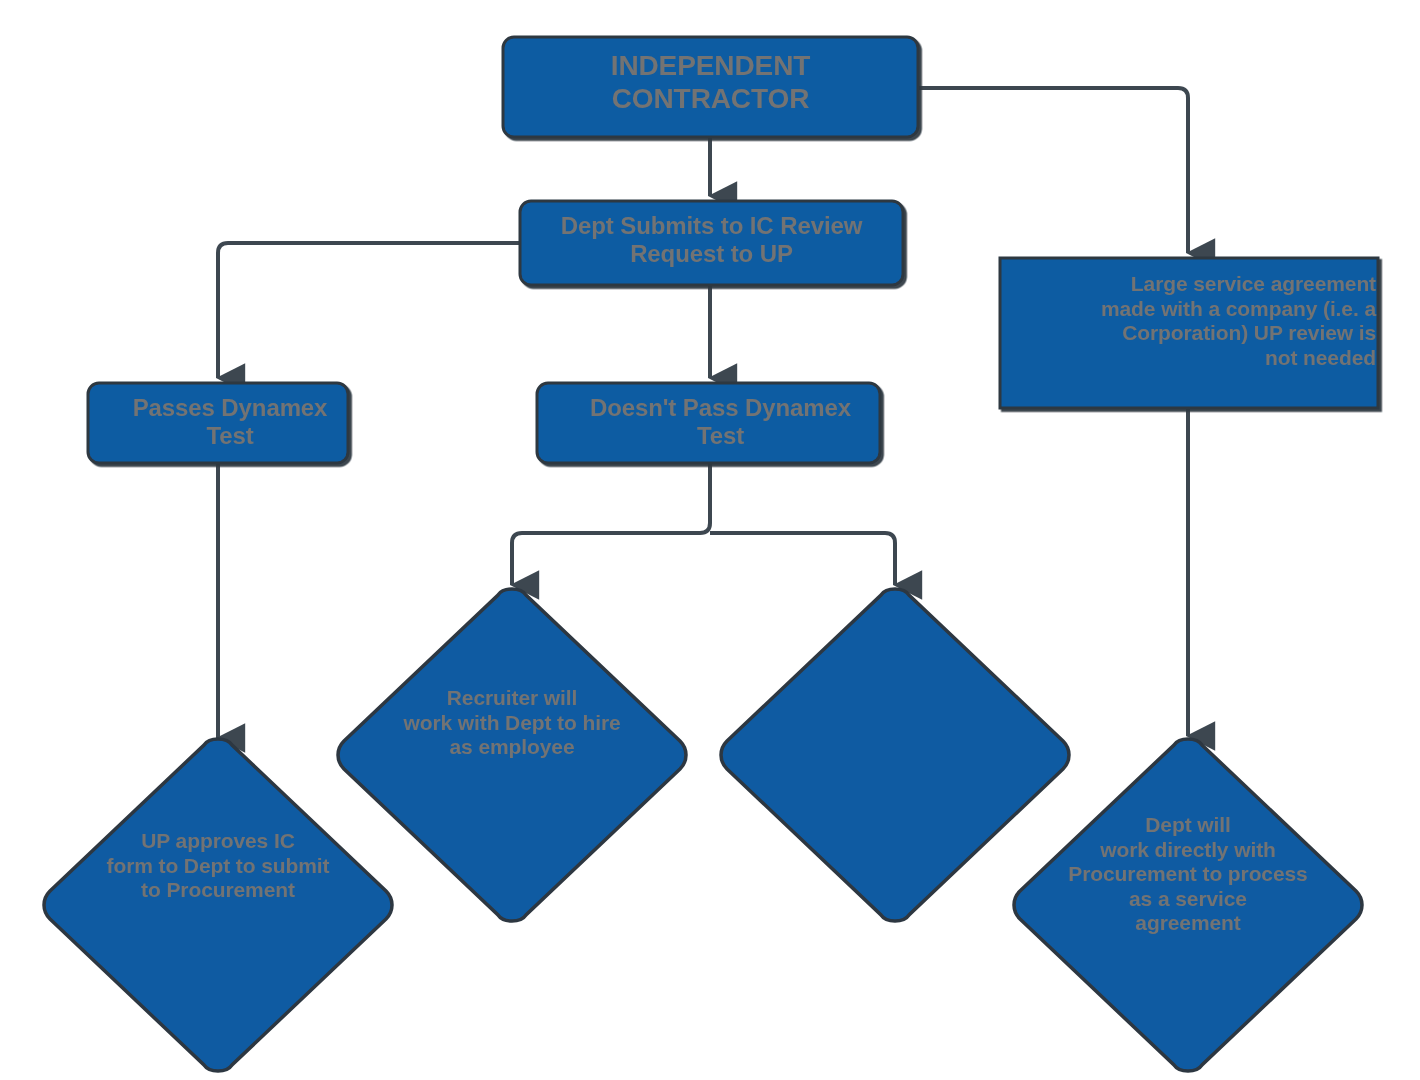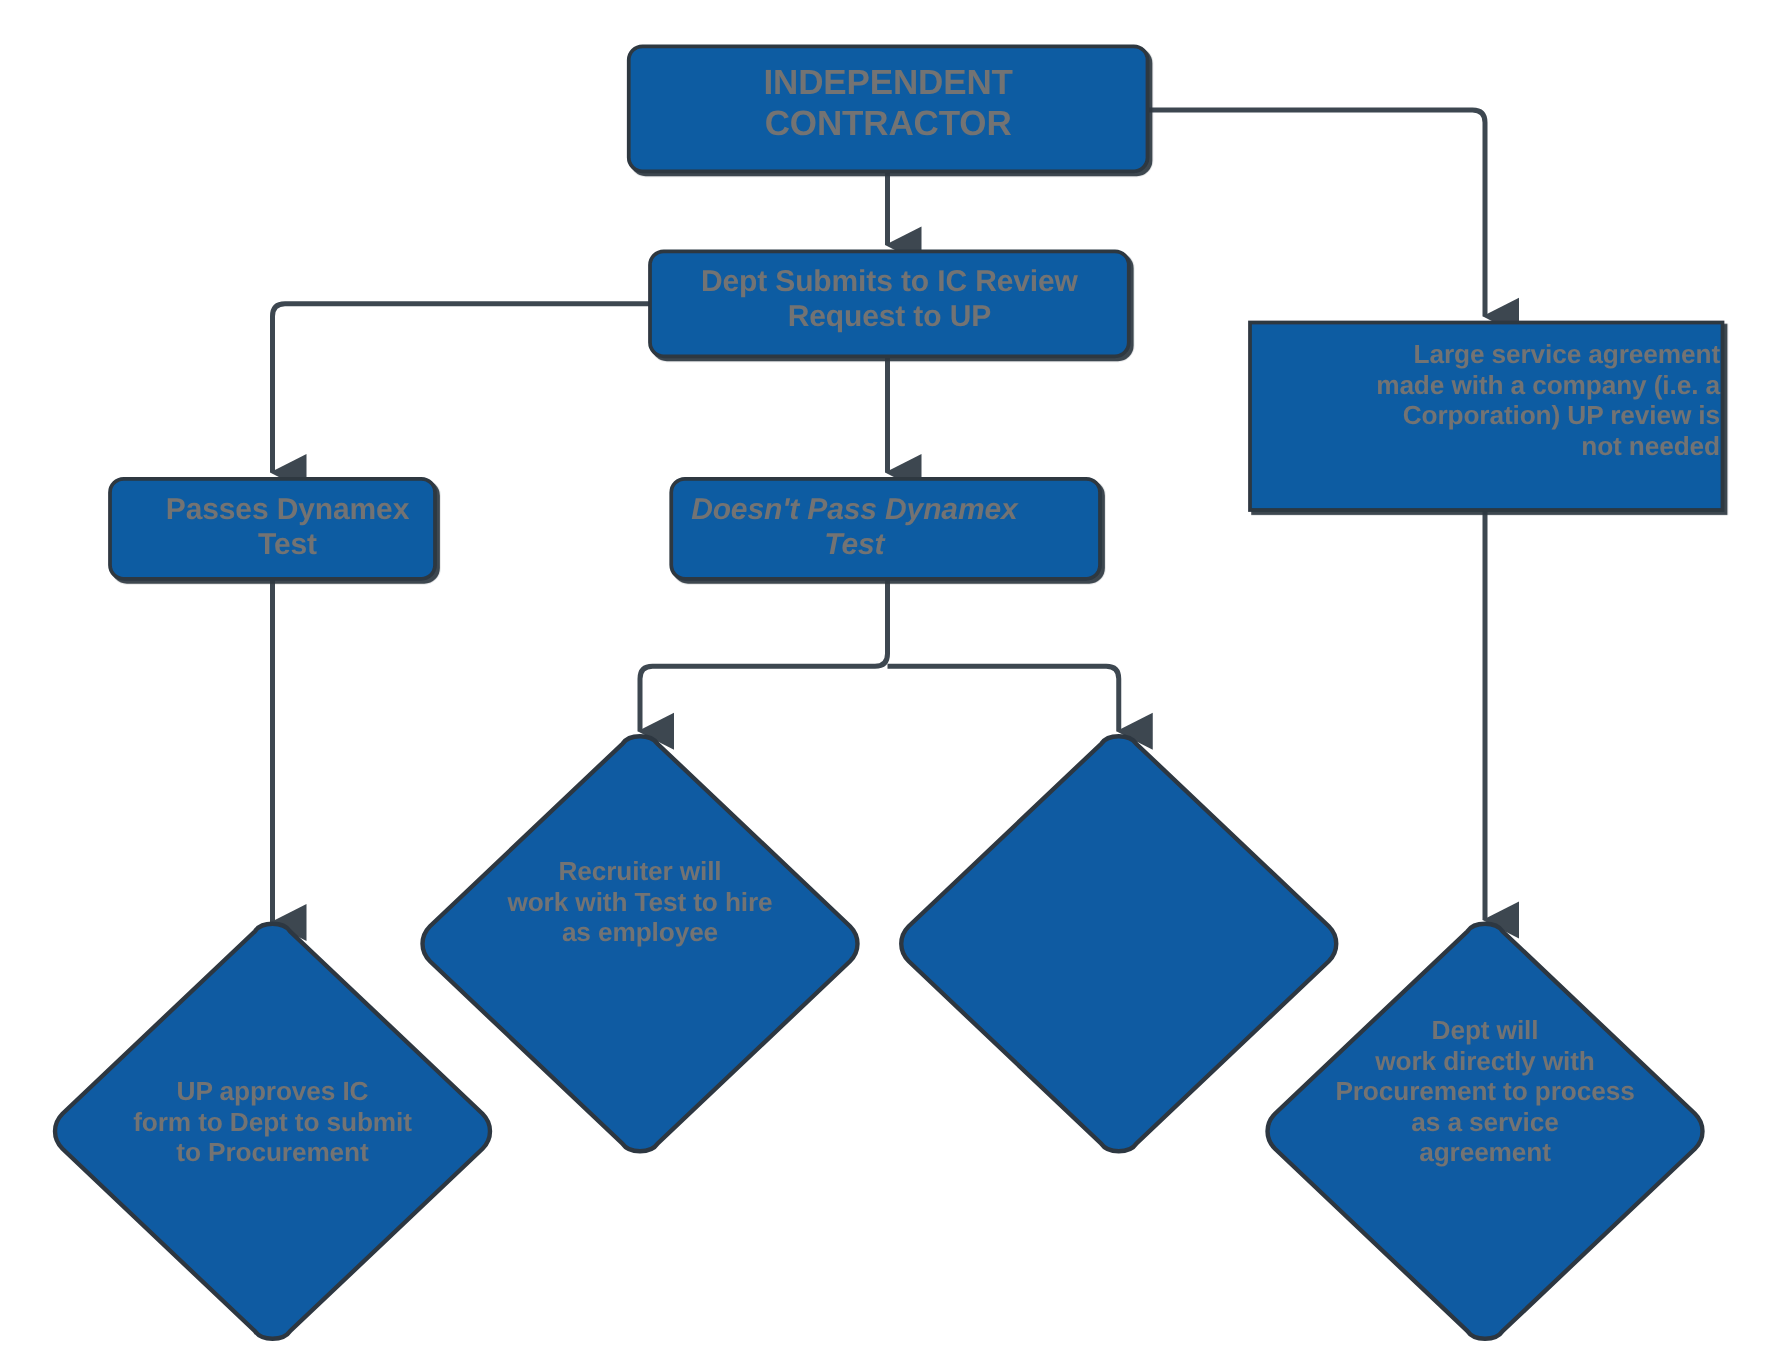--- a/index.html
+++ b/index.html
@@ -116,29 +116,29 @@
 Request to UP</div>
 
   <div class="node-label lbl-box-sm" style="left:1002px; top:272px; width:374px;text-align:right;">Large service agreement
 made with a company (i.e. a
 Corporation) UP review is
 not needed</div>
 
   <div class="node-label lbl-box" style="left:100px; top:394px; width:260px;">Passes Dynamex
 Test</div>
 
-  <div class="node-label lbl-box" style="left:512px; top:394px; width:343px;font-style:italic;">Doesn't Pass Dynamex
+  <div class="node-label lbl-box" style="left:549px; top:394px; width:343px;">Doesn't Pass Dynamex
 Test</div>
 
-  <div class="node-label lbl-diamond" style="left:50px; top:862px; width:336px;">UP approves IC
+  <div class="node-label lbl-diamond" style="left:50px; top:829px; width:336px;">UP approves IC
 form to Dept to submit
 to Procurement</div>
 
   <div class="node-label lbl-diamond" style="left:344px; top:686px; width:336px;">Recruiter will
-work with Test to hire
+work with Dept to hire
 as employee</div>
 
 
   <div class="node-label lbl-diamond" style="left:1020px; top:813px; width:336px;">Dept will
 work directly with
 Procurement to process
 as a service
 agreement</div>
 
 </div>

